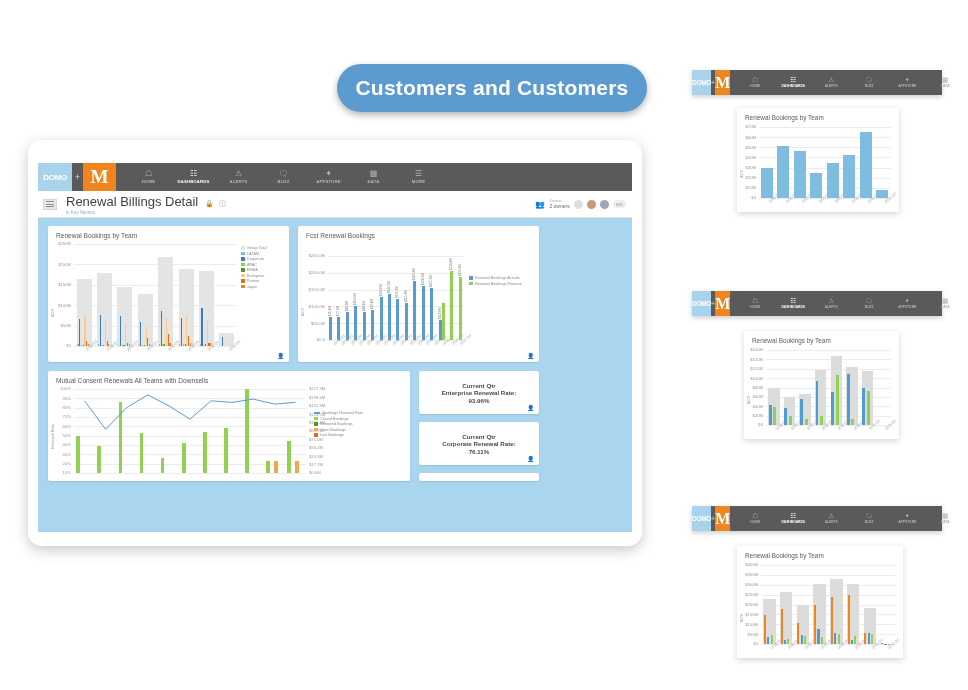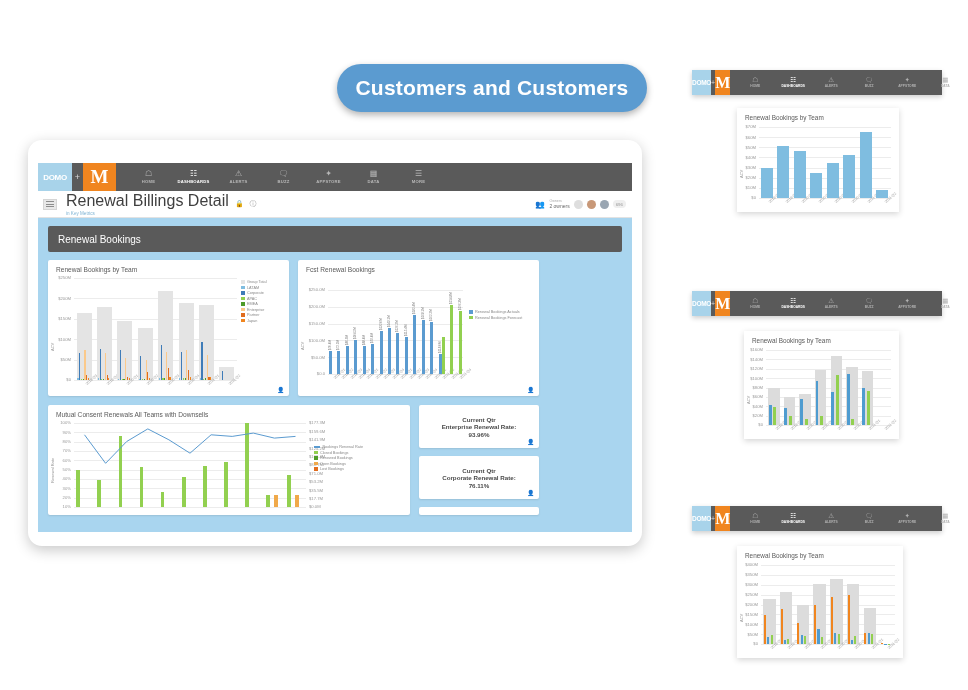--- a/index.html
+++ b/index.html
@@ -54,21 +54,21 @@
 
   .domo-subbar {
     position:absolute; left:10px; top:51px; right:10px; height:27px;
     background:#ffffff; border-bottom:1px solid #e2e2e2;
     display:flex; align-items:center;
   }
   .hamb { width:14px; height:11px; margin-left:5px; background:#e8e8e8; border:1px solid #d5d5d5;
           display:flex; flex-direction:column; justify-content:center; align-items:center; gap:1.5px; }
   .hamb i { display:block; width:8px; height:1px; background:#8d8d8d; }
   .pg-title-wrap { margin-left:9px; }
-  .pg-title { font-size:16px; color:#3f3f3f; }
+  .pg-title { font-size:13px; color:#3f3f3f; }
   .pg-sub { font-size:4.6px; color:#7fb4d4; margin-top:1px; }
   .pg-icons { display:flex; gap:5px; margin-left:7px; align-items:center; }
   .pg-icons span { font-size:7px; color:#9a9a9a; }
   .owners-wrap { margin-left:auto; display:flex; align-items:center; gap:4px; margin-right:6px; }
   .own-ic { font-size:8px; color:#8a7258; }
   .own-txt .o1 { font-size:3.6px; color:#a9a9a9; }
   .own-txt .o2 { font-size:5px; color:#6b6b6b; }
   .av { width:9px; height:9px; border-radius:50%; }
   .av.g { background:#dedede; }
   .av.a { background:#c89878; }
@@ -214,23 +214,20 @@
       </span>
       <span class="av g"></span>
       <span class="av a"></span>
       <span class="av b"></span>
       <span class="badge-ct">696</span>
     </div>
   </div>
 
   <div class="dash-body">
 
-    <div class="sect-header">
-      <span>Renewal Bookings</span>
-    </div>
 
     <div class="row1">
 
       <div class="card" style="width:241px">
         <div class="card-title">Renewal Bookings by Team</div>
         <div class="plot" id="c1" style="left:0;top:14px;right:0;bottom:0;">
             <div class="gline" style="left: 26px; top: 106px; width: 163px;"></div>
             <div class="ytick" style="left: 0px; top: 103.4px; width: 23px;">$0</div>
             <div class="gline" style="left: 26px; top: 85.6px; width: 163px;"></div>
             <div class="ytick" style="left: 0px; top: 83px; width: 23px;">$50M</div>

